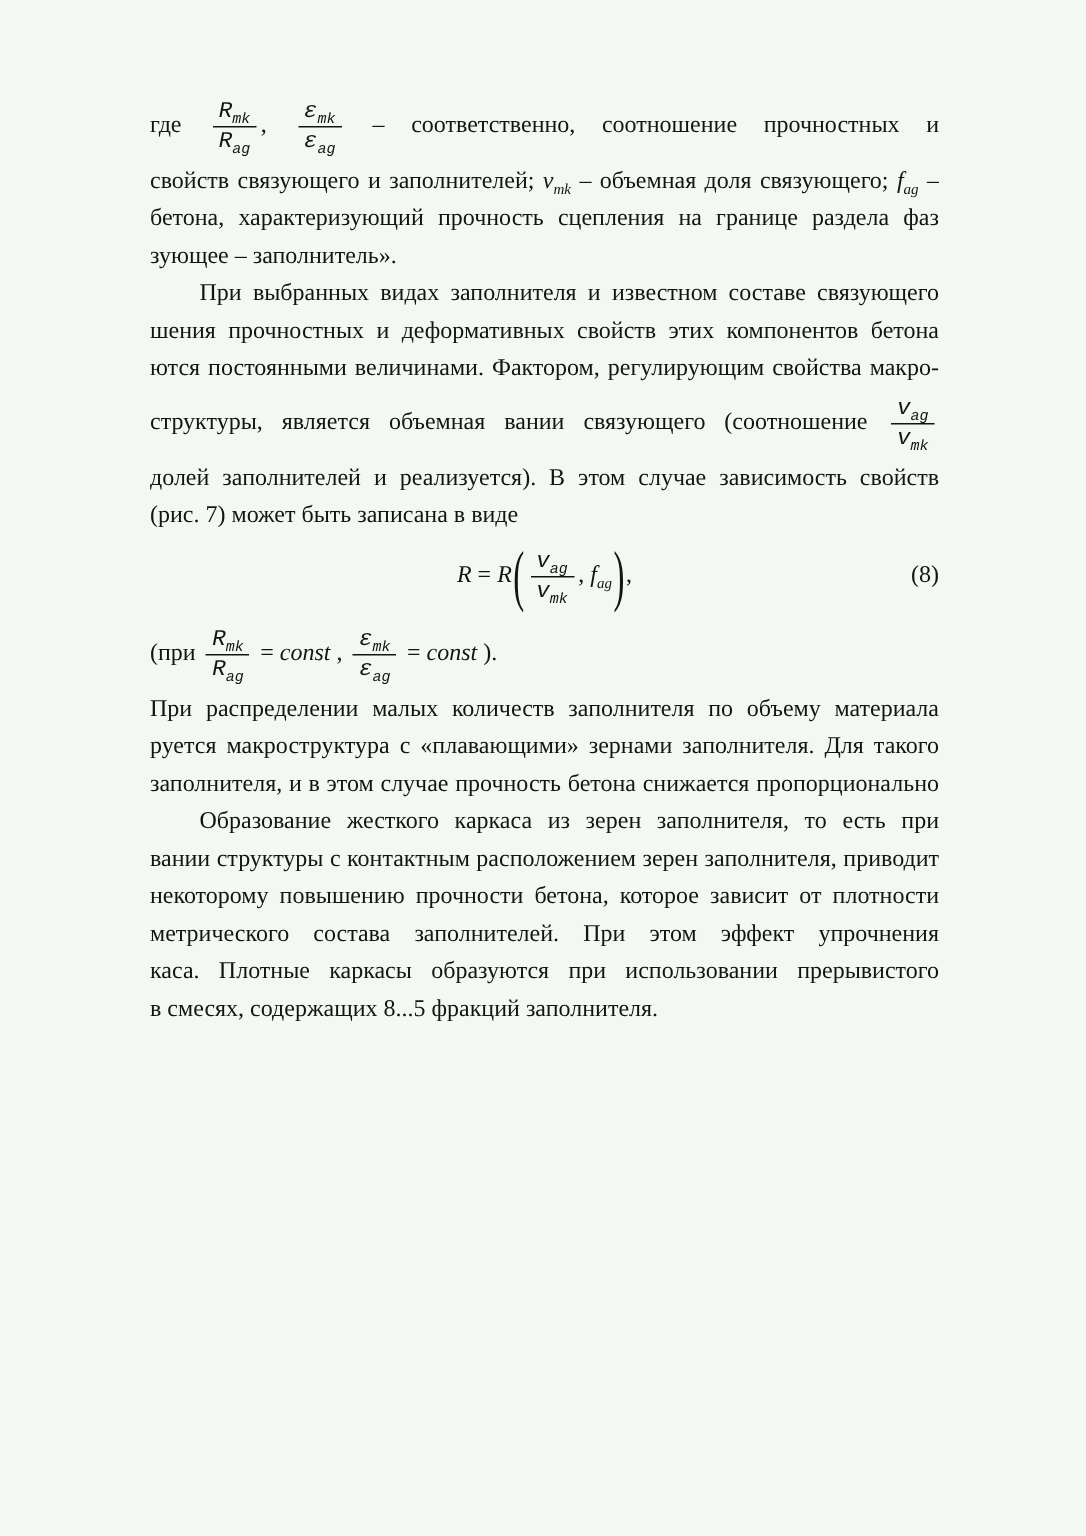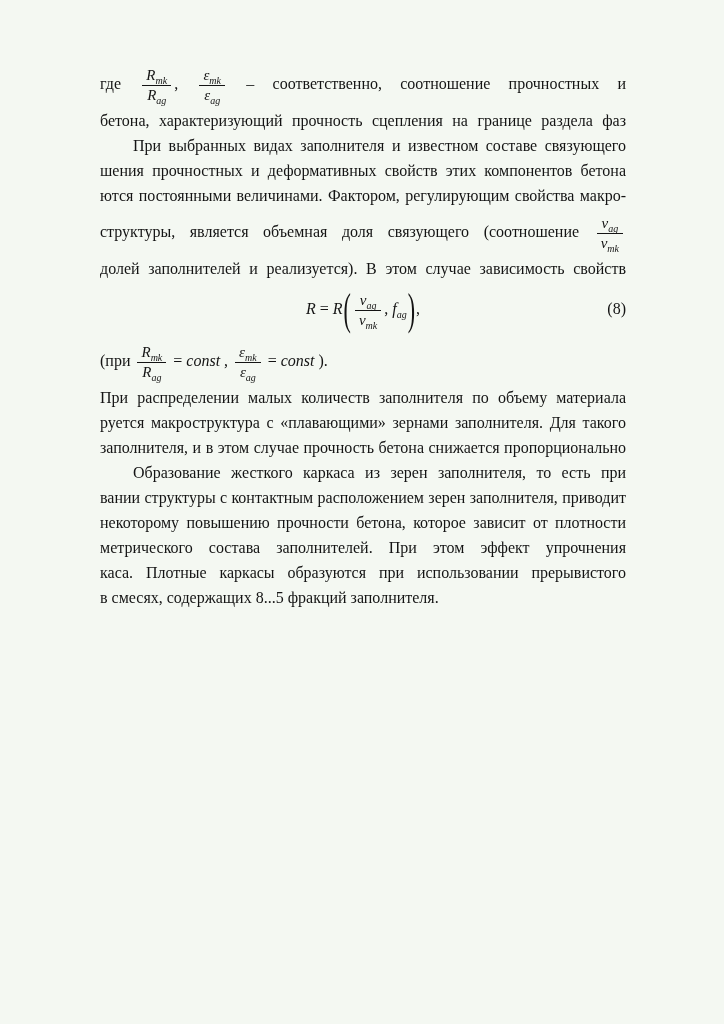--- a/index.html
+++ b/index.html
@@ -45,20 +45,21 @@
     vertical-align: middle;
     text-align: center;
     margin: 0 3px;
     line-height: normal;
   }
   .frac .fn, .frac .fd {
     display: block;
     font-size: 15px;
     line-height: 19px;
     padding: 0 4px;
+    font-family: Liberation Mono, monospace;
   }
   .frac .fn { border-bottom: 1px solid #141414; }
   .fb { font-style: italic; }
   sub {
     font-style: italic;
     font-size: 10px;
     line-height: 0;
   }
   .mvar { white-space: nowrap; }
   
@@ -90,33 +91,42 @@
 
 <div class="page">
 
   <div class="para">
     <div class="line tall">
       <span>где</span>
       <span class="frac"><span class="fn"><span class="fb">R</span><sub>mk</sub></span><span class="fd"><span class="fb">R</span><sub>ag</sub></span></span><span>,</span>
       <span class="frac"><span class="fn"><span class="fb">ε</span><sub>mk</sub></span><span class="fd"><span class="fb">ε</span><sub>ag</sub></span></span>
       <span>– соответственно, соотношение прочностных и деформативных</span>
     </div>
+    <div class="line">
+      <span>свойств связующего и заполнителей;</span>
+      <span class="mvar"><span class="fb">v</span><sub>mk</sub></span>
+      <span>– объемная доля связующего;</span>
+      <span class="mvar"><span class="fb">f</span><sub>ag</sub></span>
+      <span>–</span>
+    </div>
     <div class="line">бетона, характеризующий прочность сцепления на границе раздела фаз «свя-</div>
+    <div class="line last">зующее – заполнитель».</div>
   </div>
 
   <div class="para">
     <div class="line indent">При выбранных видах заполнителя и известном составе связующего отно-</div>
     <div class="line">шения прочностных и деформативных свойств этих компонентов бетона явля-</div>
     <div class="line">ются постоянными величинами. Фактором, регулирующим свойства макро-</div>
     <div class="line tall">
-      <span>структуры, является объемная доля связующего (соотношение</span>
+      <span>структуры, является объемная вании связующего (соотношение</span>
       <span class="frac"><span class="fn"><span class="fb">v</span><sub>ag</sub></span><span class="fd"><span class="fb">v</span><sub>mk</sub></span></span>
       <span>объемных</span>
     </div>
     <div class="line">долей заполнителей и реализуется). В этом случае зависимость свойств бетонов</div>
+    <div class="line last">(рис. 7) может быть записана в виде</div>
   </div>
 
   <div class="line eq">
     <span class="fb">R</span>
     <span>=</span>
     <span class="fb">R</span><span class="bigp">(</span><span class="frac"><span class="fn"><span class="fb">v</span><sub>ag</sub></span><span class="fd"><span class="fb">v</span><sub>mk</sub></span></span><span>,</span>
     <span class="mvar"><span class="fb">f</span><sub>ag</sub></span><span class="bigp">)</span><span>,</span>
     <span class="eq-num">(8)</span>
   </div>
 

